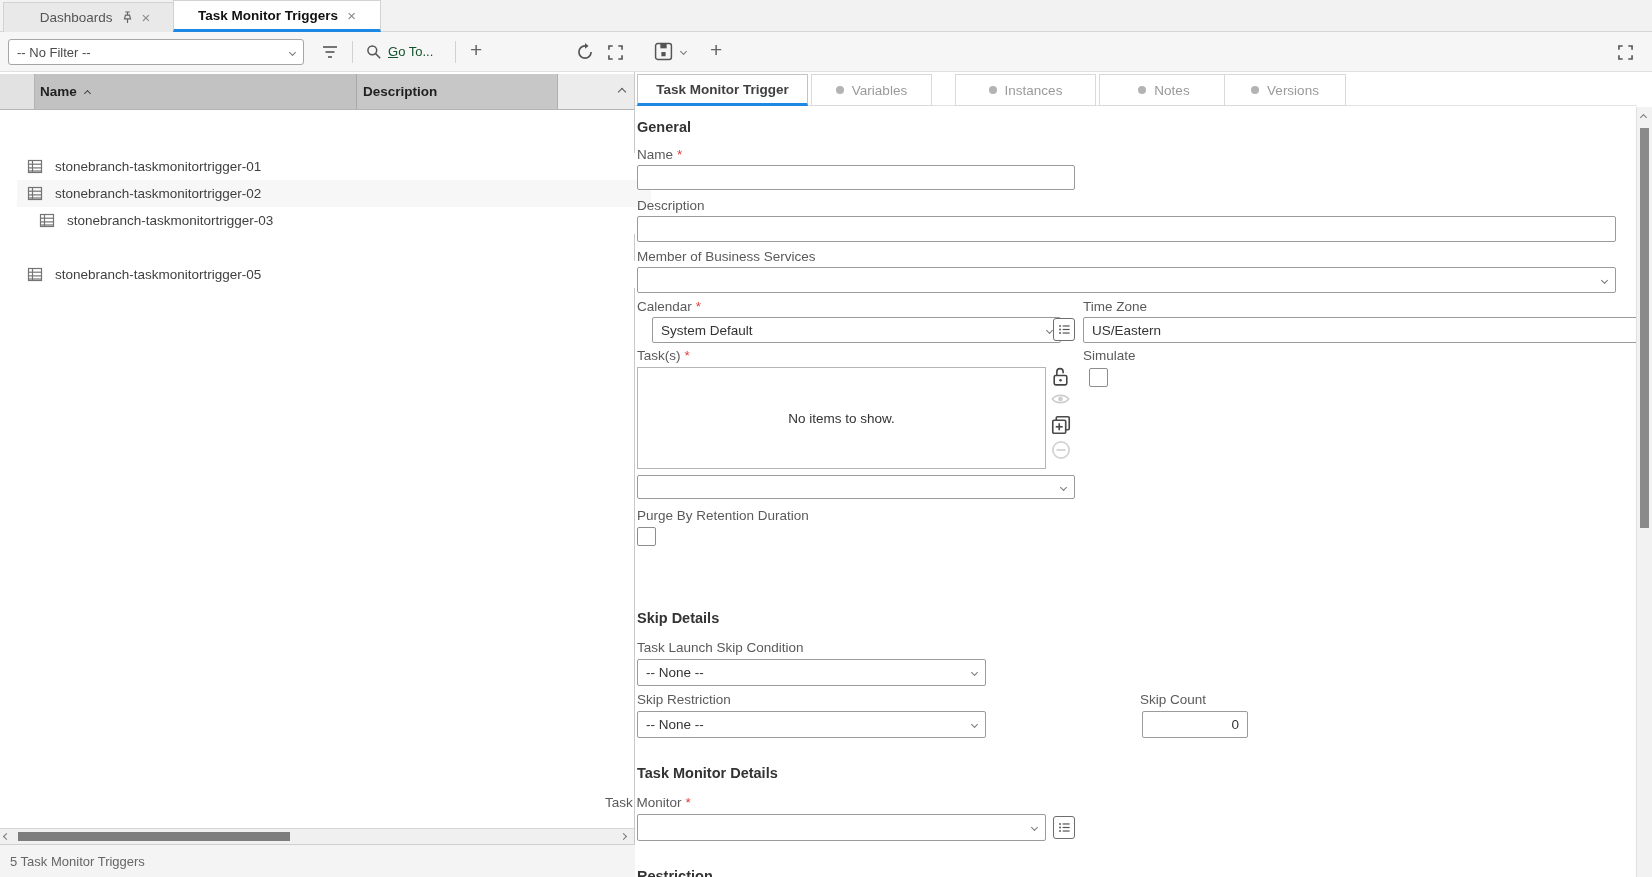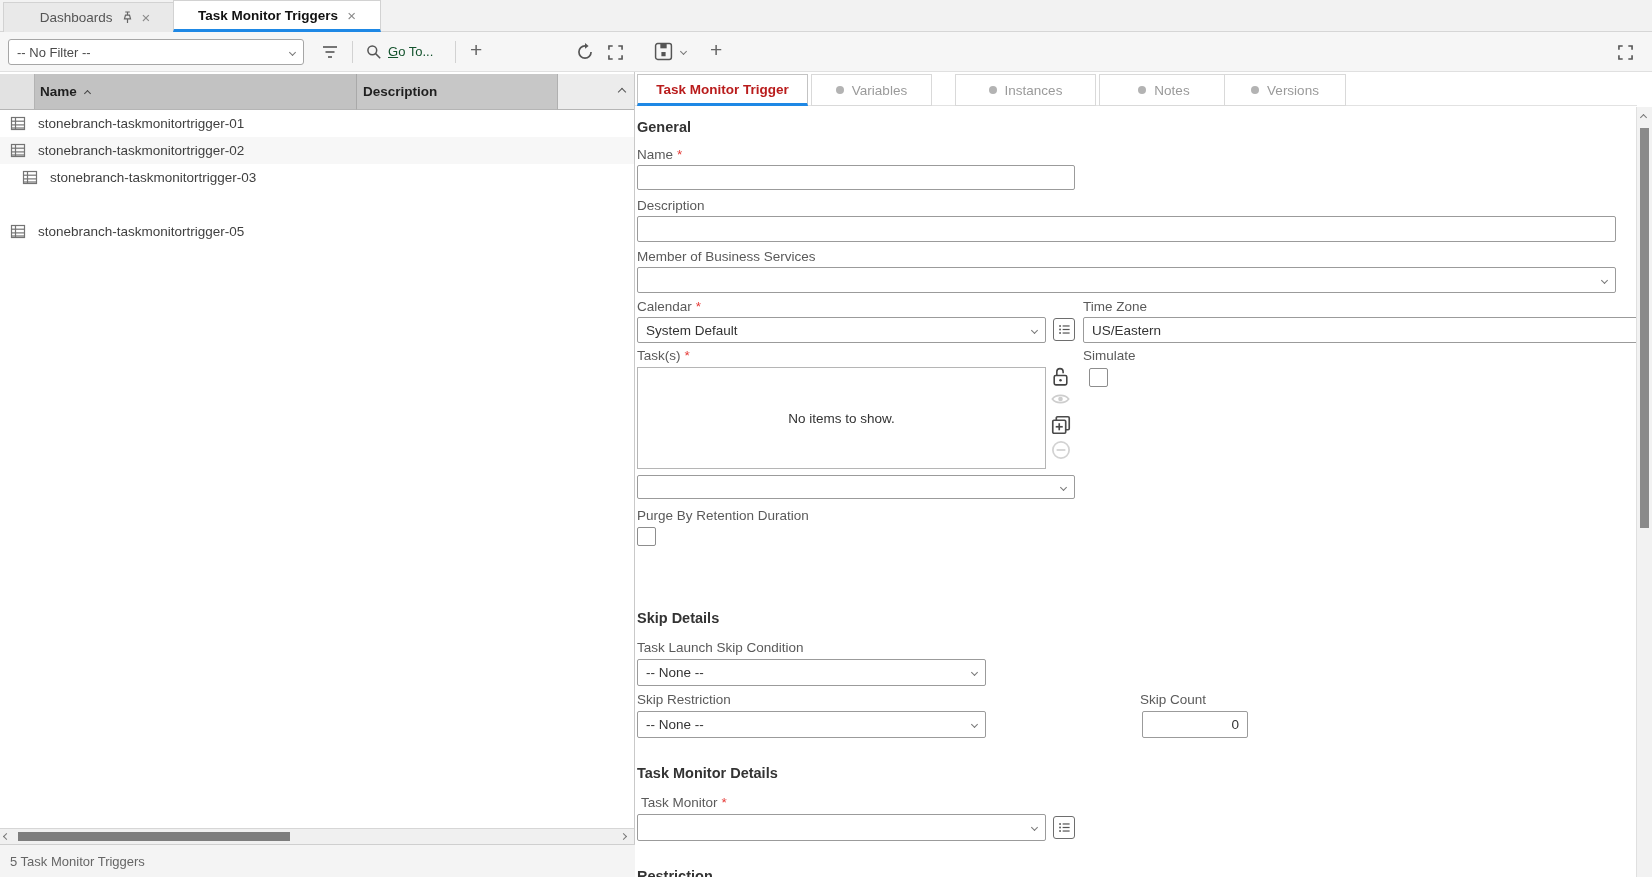--- a/index.html
+++ b/index.html
@@ -32,34 +32,34 @@
 
   
   .left-edge { position:absolute; left:634px; top:72px; width:1px; height:805px; background:#c9c9c9; }
   .ghead { position:absolute; top:74px; height:36px; display:flex; align-items:center; font-weight:bold; color:#1f1f1f; font-size:13.5px; border-bottom:1px solid #b5b5b5; }
   .gh-icon  { left:0;   width:35px;  background:#e2e2e2; border-right:1px solid #b3b3b3; }
   .gh-name  { left:35px; width:322px; background:#c2c2c2; border-right:1px solid #a9a9a9; padding-left:5px; }
   .gh-desc  { left:357px; width:201px; background:#c7c7c7; border-right:1px solid #b0b0b0; padding-left:6px; }
   .gh-fill  { left:558px; width:76px;  background:#ececec; }
   .sort-asc { margin-left:8px; position:relative; top:2px; border-color:#444; }
   .corner-sort { position:absolute; right:9px; top:15px; border-color:#555; }
-  .grow { position:absolute; left:0; width:634px; height:27px; display:flex; align-items:center; background:#fff; }
+  .grow { position:absolute; left:17px; width:634px; height:27px; display:flex; align-items:center; background:#fff;margin-top:43px; }
   .grow.alt { background:#f7f7f7; }
   .grow .ricon { margin-left:10px; display:flex; }
   .grow .rname { margin-left:12px; color:#3f3f3f; font-size:13.5px; }
 
   .hscroll { position:absolute; left:0; top:828px; width:634px; height:16px; background:#f0f0f0; border-top:1px solid #d6d6d6; }
   .hthumb { position:absolute; left:18px; top:3px; width:272px; height:9px; background:#7d7d7d; }
   .harrow { position:absolute; top:5px; }
   .statusbar { position:absolute; left:0; top:844px; width:635px; height:33px; background:#f4f4f4; border-top:1px solid #cfcfcf; display:flex; align-items:center; padding-left:10px; color:#666; font-size:13px; }
 
   
   .dtab { position:absolute; top:74px; height:32px; display:flex; align-items:center; justify-content:center; gap:8px; font-size:13.5px; background:#fff; border:1px solid #d9d9d9; color:#9a9a9a; }
   .dtab .dot { width:8px; height:8px; border-radius:50%; background:#b3b3b3; }
-  .dtab-active { border:1px solid #c3c3c3; border-bottom:3px solid #1e88e5; color:#b91c1c; font-weight:bold; }
+  .dtab-active { border:1px solid #c3c3c3; border-bottom:3px solid #1e88e5; color:#404040; font-weight:bold; }
   .tabs-base { position:absolute; left:635px; top:105px; width:1002px; height:1px; background:#e2e2e2; }
 
   
   .heading { position:absolute; font-size:14.5px; font-weight:bold; color:#333; }
   .flabel { position:absolute; font-size:13.5px; color:#5a5a5a; }
   .req { color:#e53935; margin-left:4px; }
   .tinput { position:absolute; background:#fff; border:1px solid #9b9b9b; border-radius:2px; font-family:"Liberation Sans",sans-serif; font-size:13.5px; color:#333; padding:0 8px; }
   .combo { position:absolute; background:#fff; border:1px solid #9b9b9b; border-radius:2px; display:flex; align-items:center; padding:0 8px; font-size:13.5px; color:#333; }
   .combo .spacer { flex:1; }
   .listbox { position:absolute; background:#fff; border:1px solid #b5b5b5; display:flex; align-items:center; justify-content:center; color:#333; font-size:13.5px; }
@@ -256,21 +256,21 @@
   <div class="combo" style="left:637px; top:267px; width:979px; height:26px;">
     <span></span>
     <span class="spacer"></span>
       <span class="chev sm"></span>
   </div>
 
   <div class="flabel" style="left:637px; top:299px;">
     <span>Calendar</span><span class="req">*</span>
   </div>
   <div class="flabel" style="left:1083px; top:299px;">Time Zone</div>
-  <div class="combo" style="left:637px; top:317px; width:409px; height:26px;">
+  <div class="combo" style="left:652px; top:317px; width:409px; height:26px;">
     <span>System Default</span>
     <span class="spacer"></span>
       <span class="chev sm"></span>
   </div>
   <div class="pickbtn" style="left:1053px; top:318px;">
     <svg width="13" height="13" viewBox="0 0 14 14">
         <circle cx="2.2" cy="3.2" r="1" fill="#555"></circle>
         <circle cx="2.2" cy="7" r="1" fill="#555"></circle>
         <circle cx="2.2" cy="10.8" r="1" fill="#555"></circle>
         <line x1="5" y1="3.2" x2="12.5" y2="3.2" stroke="#555" stroke-width="1.3"></line>
@@ -342,21 +342,21 @@
   <div class="flabel" style="left:1140px; top:692px;">Skip Count</div>
   <div class="combo" style="left:637px; top:711px; width:349px; height:27px;">
     <span>-- None --</span>
     <span class="spacer"></span>
       <span class="chev sm"></span>
   </div>
   <input class="tinput" style="left: 1142px; top: 711px; width: 106px; height: 27px; text-align: right;" value="0">
 
   <div class="heading" style="left:637px; top:765px;">Task Monitor Details</div>
 
-  <div class="flabel" style="left:641px; top:795px;">
+  <div class="flabel" style="left:605px; top:795px;">
     <span>Task Monitor</span><span class="req">*</span>
   </div>
   <div class="combo" style="left:637px; top:814px; width:409px; height:27px;">
     <span></span>
     <span class="spacer"></span>
       <span class="chev sm"></span>
   </div>
   <div class="pickbtn" style="left:1053px; top:816px;">
     <svg width="13" height="13" viewBox="0 0 14 14">
         <circle cx="2.2" cy="3.2" r="1" fill="#555"></circle>

